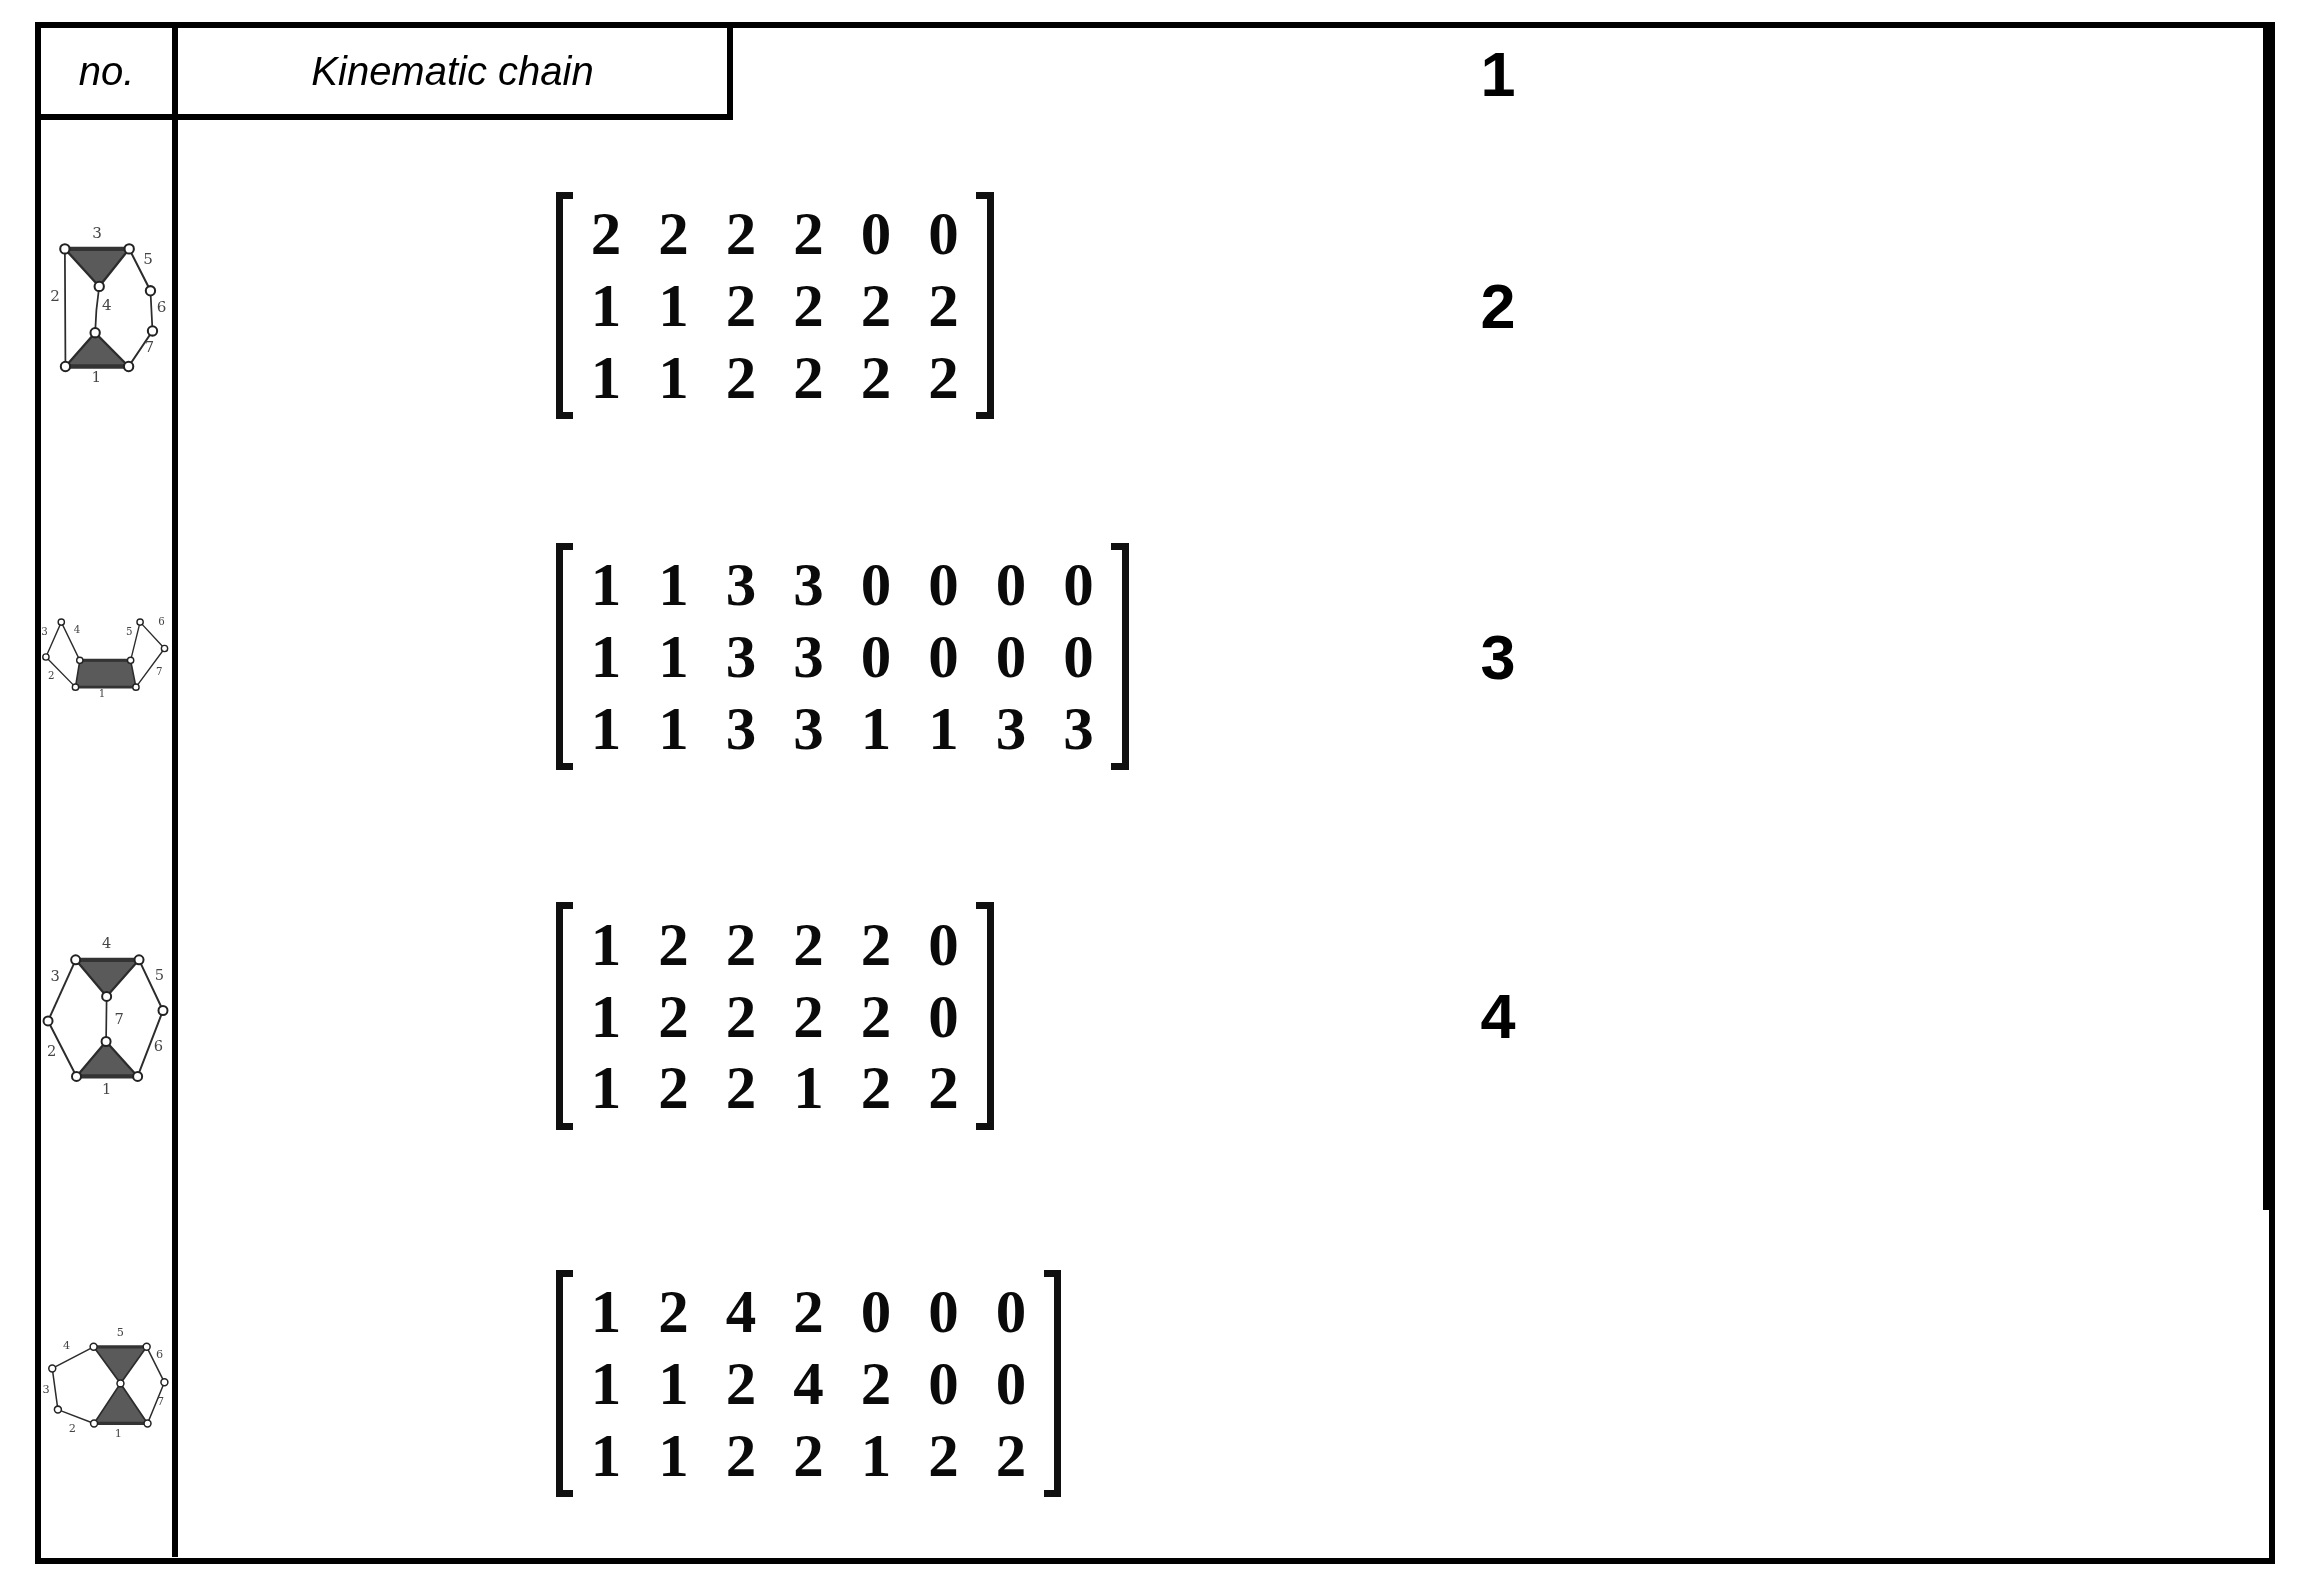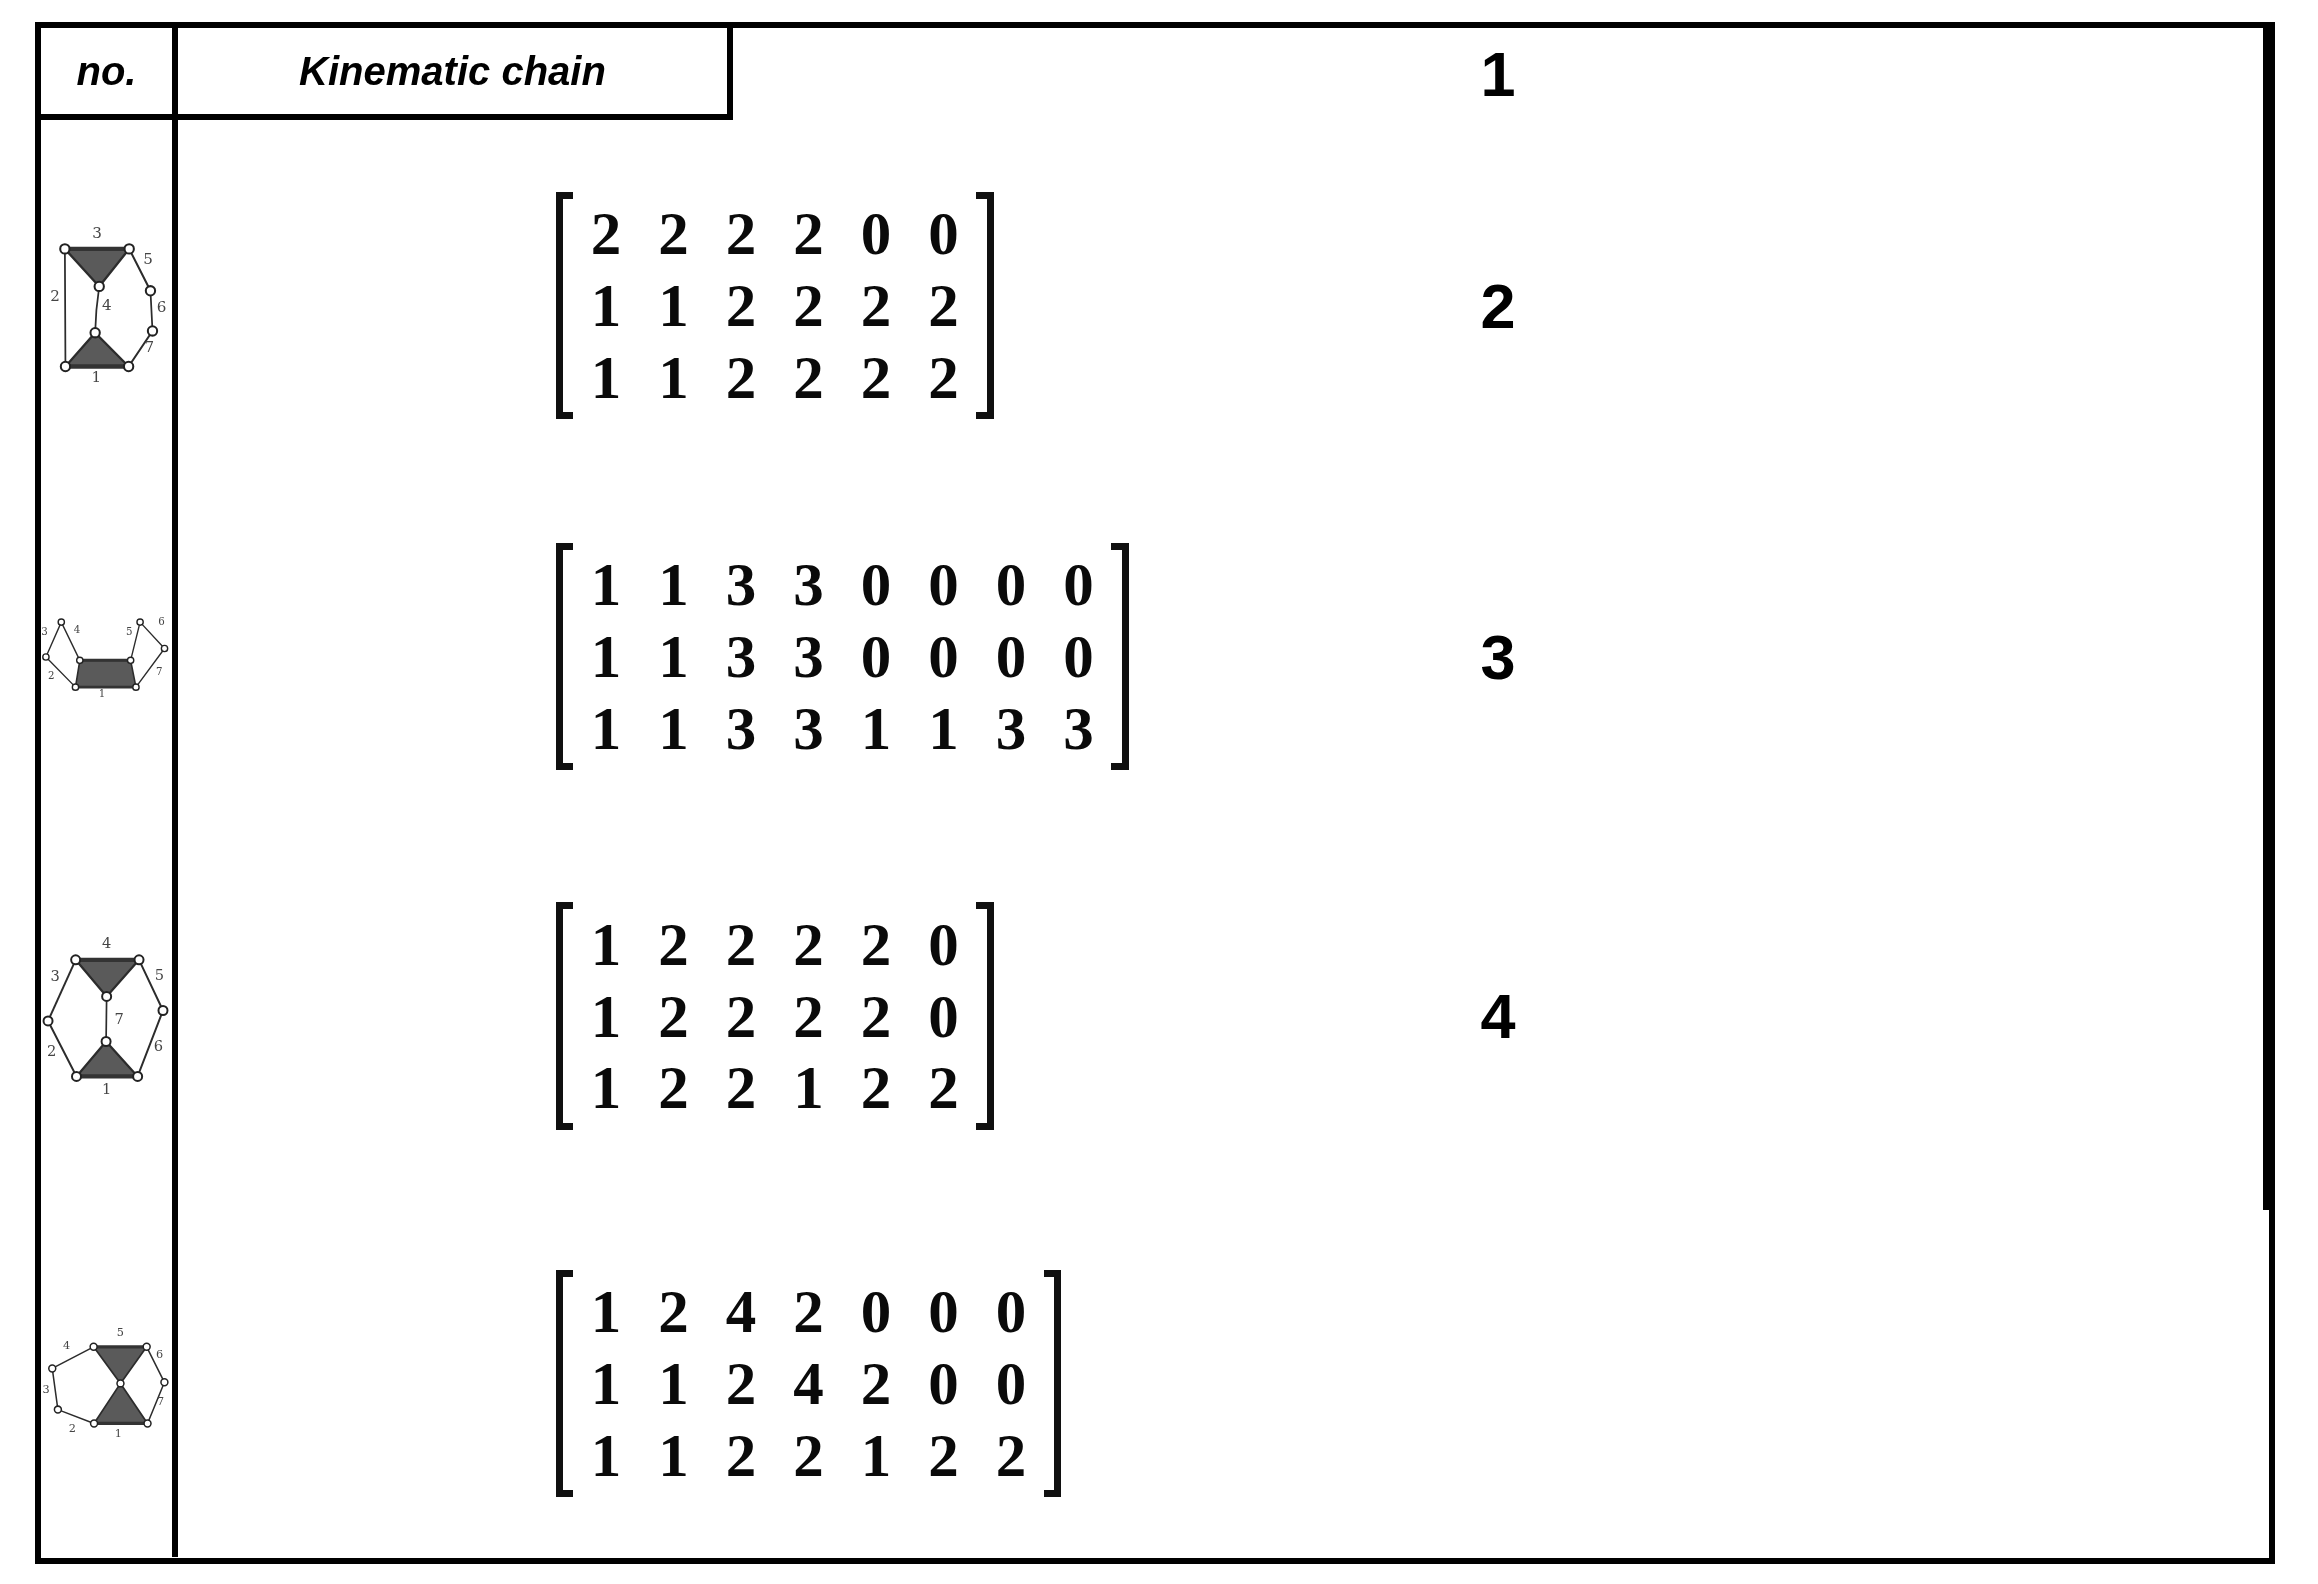--- a/index.html
+++ b/index.html
@@ -4,21 +4,21 @@
 <style>
   html,body{margin:0;padding:0;background:#ffffff;}
   #stage{position:relative;width:2319px;height:1584px;background:#ffffff;overflow:hidden;
          font-family:"Liberation Sans",sans-serif;}
   .tbl{position:absolute;left:35px;top:22px;width:2240px;height:1542px;box-sizing:border-box;
        border:6.7px solid #000;display:grid;
        grid-template-columns:137px 555px 1fr;
        grid-template-rows:92px 371px 331px 388px 347px;}
   .cell{display:flex;align-items:center;justify-content:center;box-sizing:border-box;}
   .vline{border-right:6px solid #000;}
-  .hd{border-bottom:6.7px solid #000;font-style:italic;font-weight:bold;font-size:40px;color:#000;text-align:center;}
+  .hd{border-bottom:6.7px solid #000;font-style:italic;font-weight:normal;font-size:40px;color:#000;text-align:center;}
   .rownum{font-weight:bold;font-size:63px;color:#000;}
   .matcell{justify-content:flex-start;padding-left:378px;}
   .matrix{display:flex;align-items:stretch;}
   .bracket{width:17.4px;box-sizing:border-box;}
   .bracket.left{border-left:7.4px solid #101010;border-top:7.4px solid #101010;border-bottom:7.4px solid #101010;}
   .bracket.right{border-right:7.4px solid #101010;border-top:7.4px solid #101010;border-bottom:7.4px solid #101010;}
   .mgrid{display:grid;column-gap:37px;row-gap:6.7px;padding:9.4px 17.4px;
          font-family:"Liberation Serif",serif;font-weight:bold;font-size:61px;line-height:65px;color:#0a0a0a;}
   .mgrid span{text-align:center;}
   svg{display:block;}

